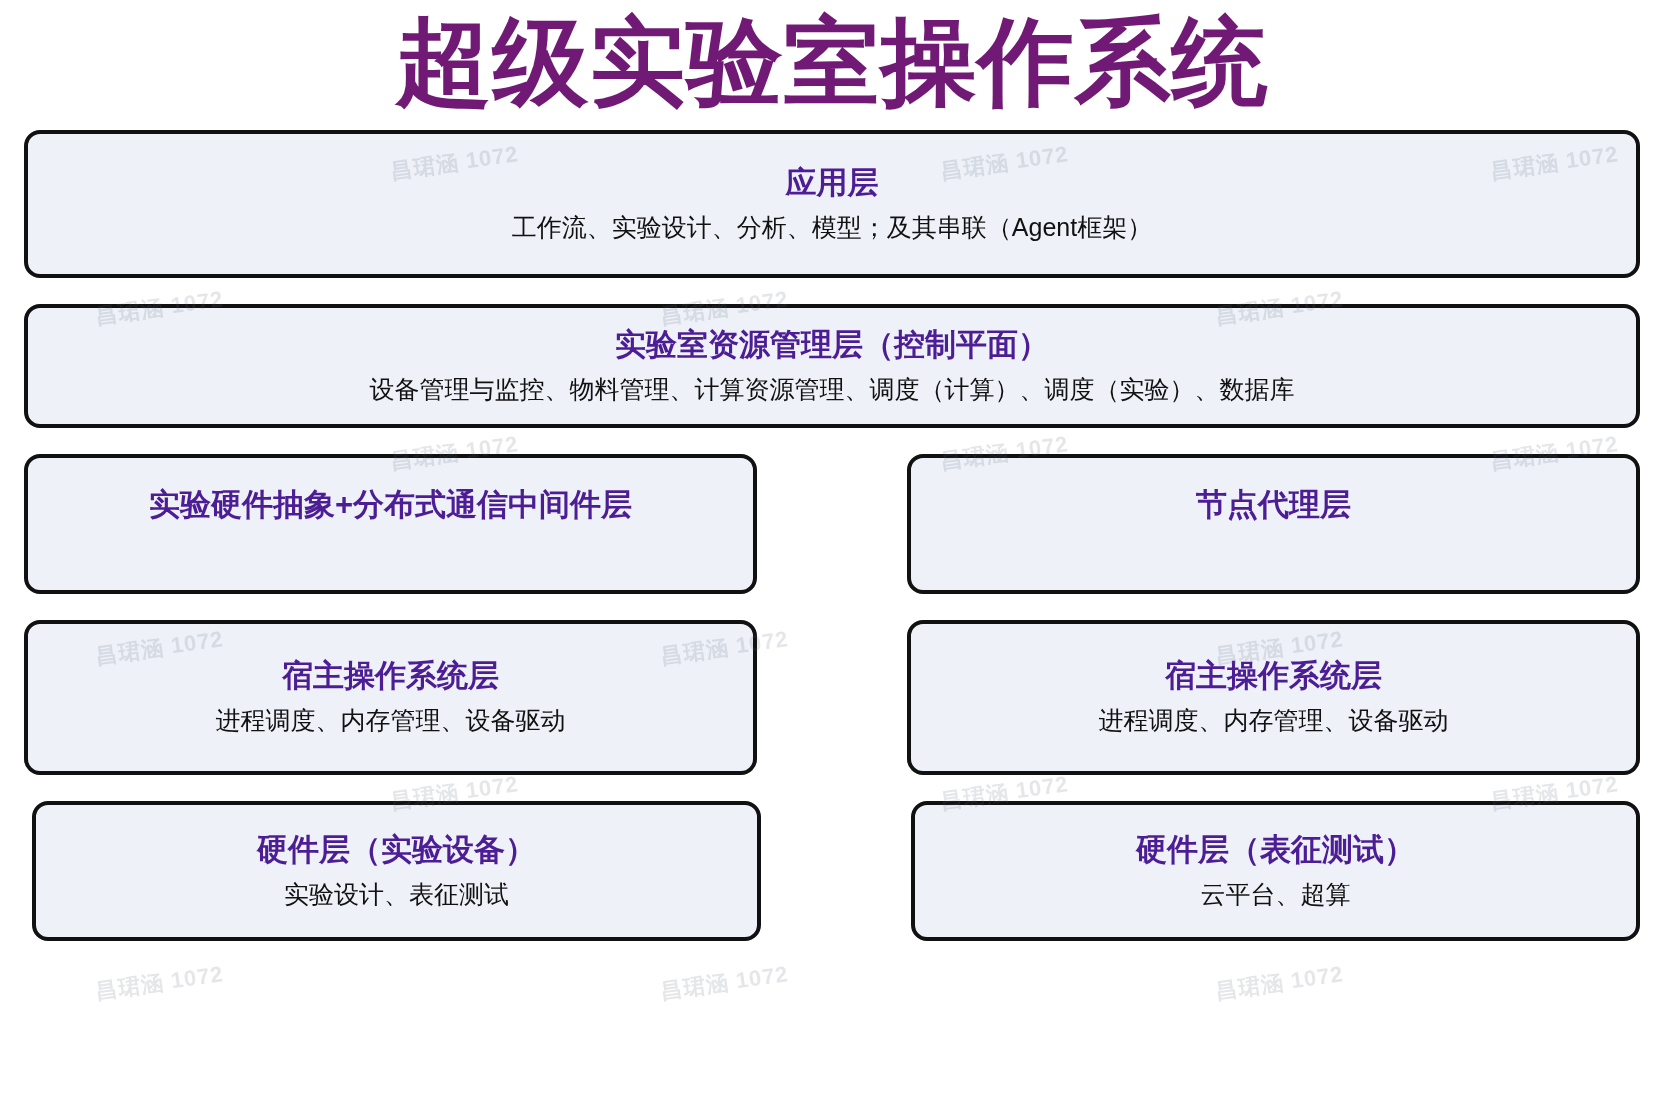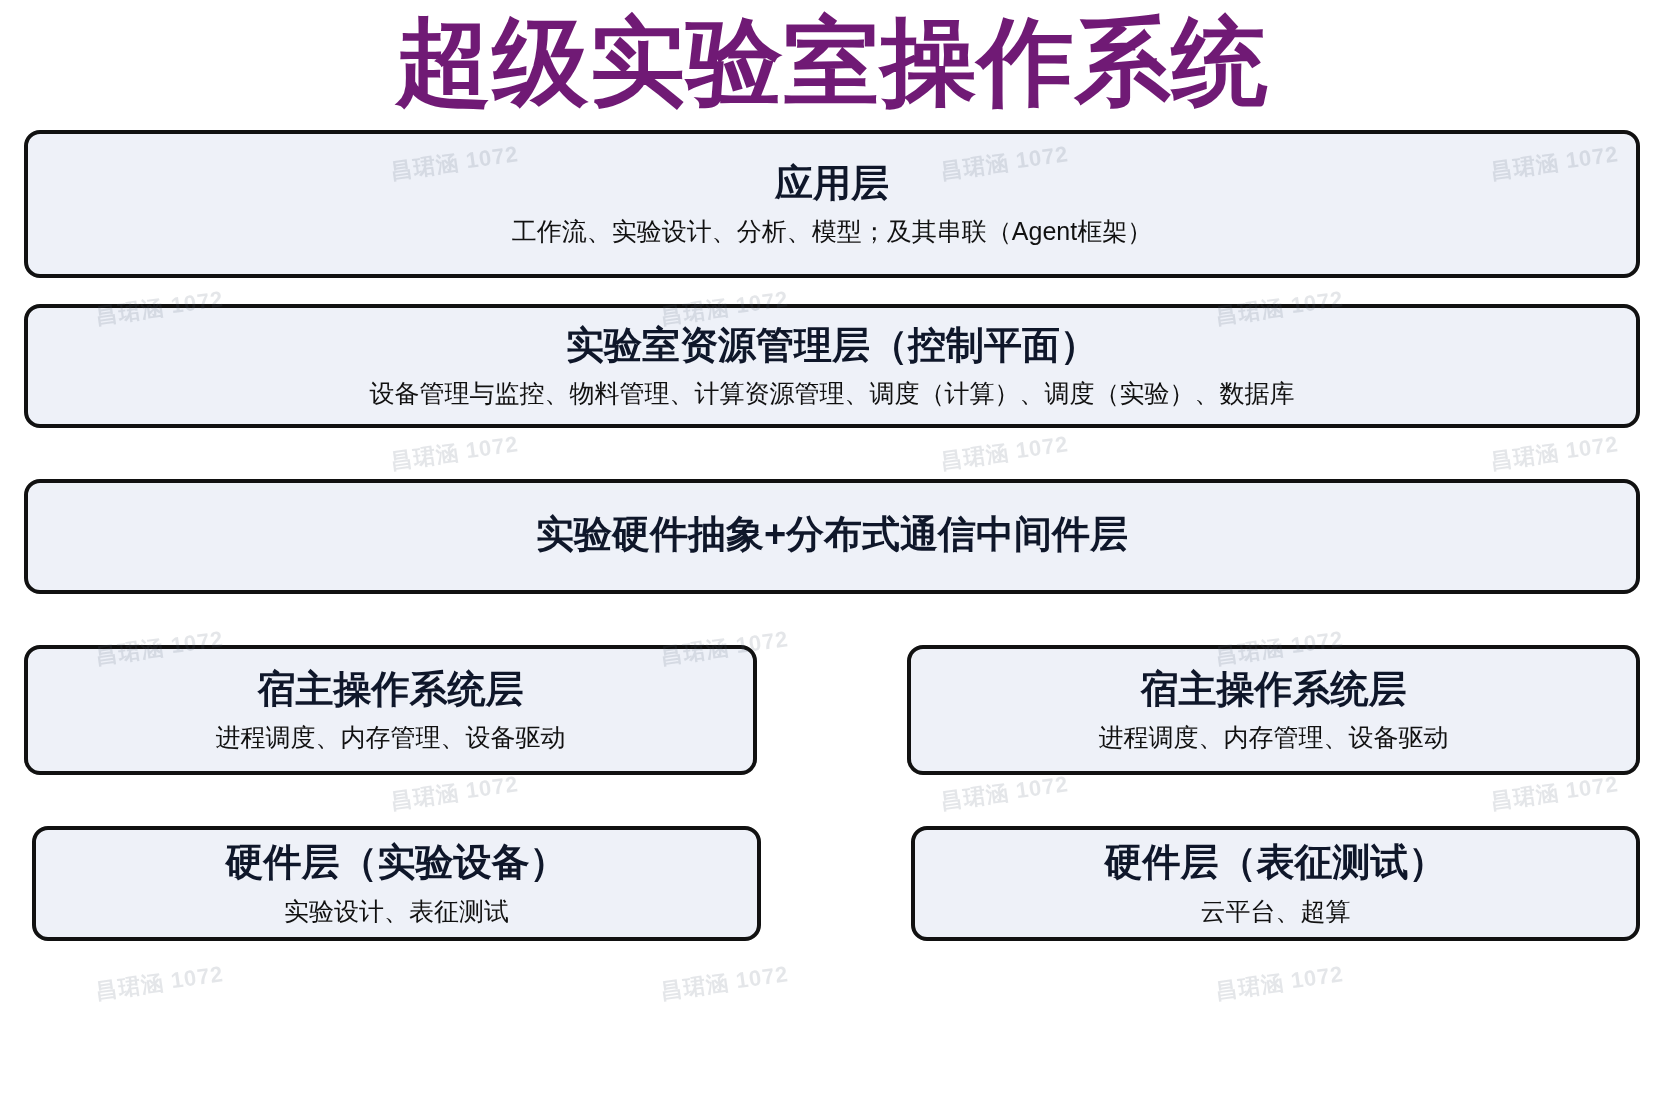--- a/index.html
+++ b/index.html
@@ -43,24 +43,24 @@
     border: 4px solid #111111;
     border-radius: 16px;
     display: flex;
     flex-direction: column;
     align-items: center;
     justify-content: center;
     text-align: center;
     padding: 10px 18px;
   }
   .box .b-title {
-    font-size: 38px;
+    font-size: 31px;
     font-weight: 800;
     line-height: 1.25;
-    color: #0f172a;
+    color: #4c1d95;
     white-space: nowrap;
   }
   .box .b-sub {
     font-size: 25px;
     font-weight: 400;
     line-height: 1.3;
     color: #111111;
     margin-top: 8px;
     white-space: nowrap;
   }
@@ -79,21 +79,20 @@
   }
 
   
   .row-2 {
     display: flex;
     gap: 150px;
     margin-bottom: 26px;
   }
   .row-2 > .box {
     flex: 1 1 0;
-    margin-top: 25px;
   }
   #row-middleware { height: 140px; }
   #row-host { height: 155px; }
   #row-hardware { height: 140px; padding-left: 8px; }
 
   
   .title-top {
     justify-content: flex-start;
     padding-top: 28px;
   }
@@ -124,20 +123,23 @@
   </div>
 
   <div class="box row-full" id="resource-layer">
     <div class="b-title">实验室资源管理层（控制平面）</div>
     <div class="b-sub">设备管理与监控、物料管理、计算资源管理、调度（计算）、调度（实验）、数据库</div>
   </div>
 
   <div class="row-2" id="row-middleware">
     <div class="box title-top">
       <div class="b-title">实验硬件抽象+分布式通信中间件层</div>
+    </div>
+    <div class="box title-top">
+      <div class="b-title">节点代理层</div>
     </div>
   </div>
 
   <div class="row-2" id="row-host">
     <div class="box">
       <div class="b-title">宿主操作系统层</div>
       <div class="b-sub">进程调度、内存管理、设备驱动</div>
     </div>
     <div class="box">
       <div class="b-title">宿主操作系统层</div>

